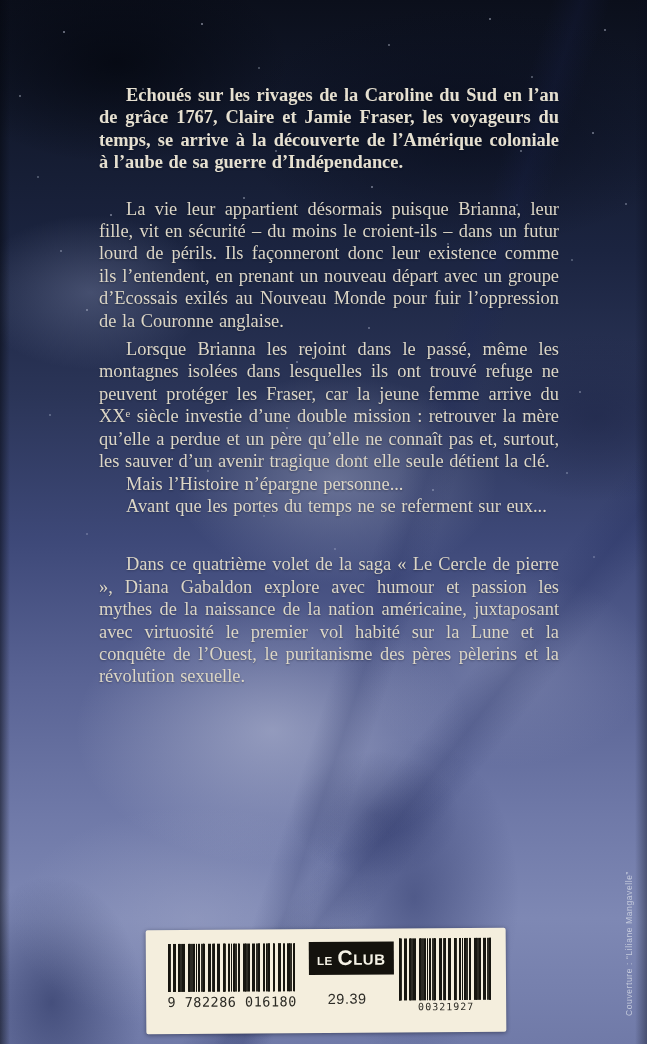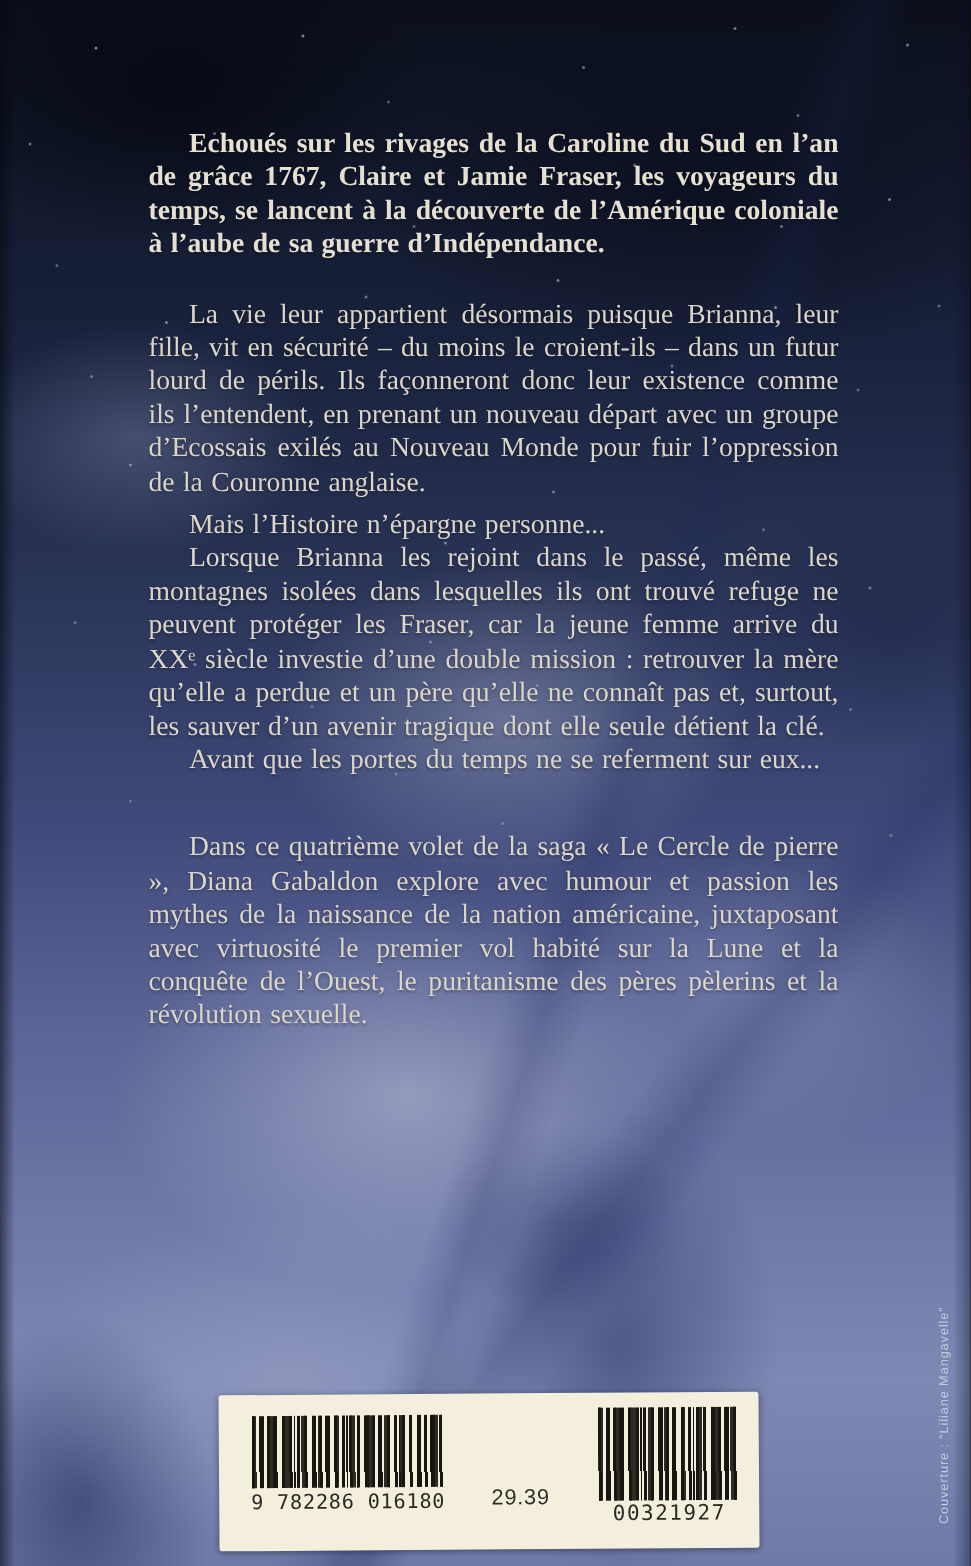--- a/index.html
+++ b/index.html
@@ -154,44 +154,48 @@
   .badge .logo-club::first-letter { font-size: 1.4em; }
   .price {
     position: absolute; left: 166px; top: 62px; width: 70px;
     font-family: "Liberation Sans", sans-serif;
     font-size: 14.5px; color: #2e2d28; text-align: center; letter-spacing: 0.5px;
   }
   .code-bars { position: absolute; left: 253px; top: 10px; width: 94px; height: 62px; }
   .code-num  {
     position: absolute; left: 250px; top: 73px; width: 100px;
     font-family: "DejaVu Sans Mono", monospace;
-    font-size: 14px; letter-spacing: 1px; color: #2b2a24; text-align: center;
+    font-size: 10px; letter-spacing: 1px; color: #2b2a24; text-align: center;
   }
 </style>
 </head>
 <body>
 
 <div class="cover">
 
   <div class="stars"></div>
 
   <div class="synopsis">
-    <p class="lead">Echoués sur les rivages de la Caroline du Sud en l’an de grâce 1767, Claire et Jamie Fraser, les voyageurs du temps, se lancent à la découverte de l’Amérique coloniale à l’aube de sa guerre d’Indépendance.</p>
+    <p class="lead">Echoués sur les rivages de la Caroline du Sud en l’an de grâce 1767, Claire et Jamie Fraser, les voyageurs du temps, se arrive à la découverte de l’Amérique coloniale à l’aube de sa guerre d’Indépendance.</p>
     <p class="after-gap">La vie leur appartient désormais puisque Brianna, leur fille, vit en sécurité – du moins le croient-ils – dans un futur lourd de périls. Ils façonneront donc leur existence comme ils l’entendent, en prenant un nouveau départ avec un groupe d’Ecossais exilés au Nouveau Monde pour fuir l’oppression de la Couronne anglaise.</p>
+    <p>Lorsque Brianna les rejoint dans le passé, même les montagnes isolées dans lesquelles ils ont trouvé refuge ne peuvent protéger les Fraser, car la jeune femme arrive du XXᵉ siècle investie d’une double mission : retrouver la mère qu’elle a perdue et un père qu’elle ne connaît pas et, surtout, les sauver d’un avenir tragique dont elle seule détient la clé.</p>
     <p>Mais l’Histoire n’épargne personne...</p>
-    <p>Lorsque Brianna les rejoint dans le passé, même les montagnes isolées dans lesquelles ils ont trouvé refuge ne peuvent protéger les Fraser, car la jeune femme arrive du XXᵉ siècle investie d’une double mission : retrouver la mère qu’elle a perdue et un père qu’elle ne connaît pas et, surtout, les sauver d’un avenir tragique dont elle seule détient la clé.</p>
     <p class="before-last">Avant que les portes du temps ne se referment sur eux...</p>
     <p>Dans ce quatrième volet de la saga « Le Cercle de pierre », Diana Gabaldon explore avec humour et passion les mythes de la naissance de la nation américaine, juxtaposant avec virtuosité le premier vol habité sur la Lune et la conquête de l’Ouest, le puritanisme des pères pèlerins et la révolution sexuelle.</p>
   </div>
 
   <div class="credit">Couverture : “Liliane Mangavelle”</div>
 
   <div class="label">
     <div class="bars ean-bars"></div>
     <div class="ean-num">9 782286 016180</div>
 
+    <div class="badge">
+      <span class="logo-le">LE</span>
+      <span class="logo-club">CLUB</span>
+    </div>
     <div class="price">29.39</div>
 
     <div class="bars code-bars"></div>
     <div class="code-num">00321927</div>
   </div>
 
 </div>
 
 </body></html>

